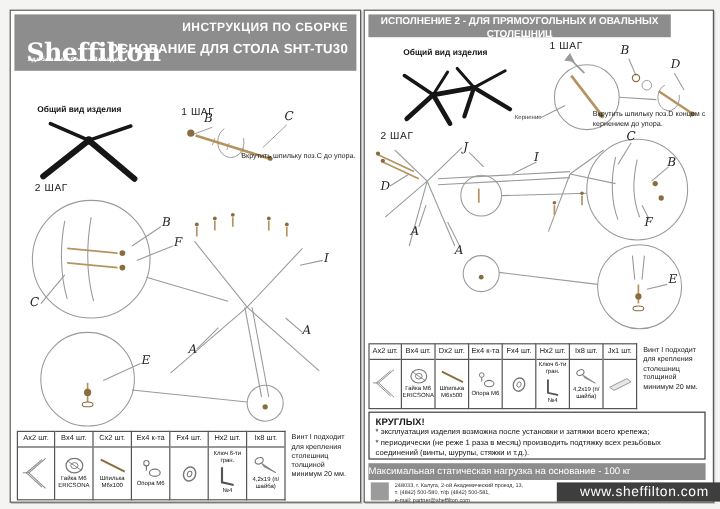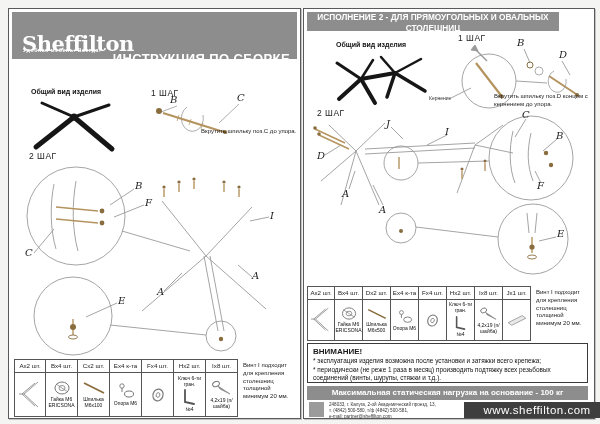--- a/index.html
+++ b/index.html
@@ -9,21 +9,21 @@
   }
   .page{position:absolute;top:8px;height:409px;background:#fff;border:1px solid #5a5a5a;box-shadow:1px 1px 0 #c2c2c2;}
   #page1{left:8px;width:291px;}
   #page2{left:303px;width:290px;}
   .abs{position:absolute;}
   .banner{position:absolute;background:#8d8d8d;color:#fff;}
   .hdr{left:3px;top:3px;width:285px;height:47px;}
   .logo-text{position:absolute;left:10px;top:19px;font-size:21px;font-weight:bold;letter-spacing:-0.5px;font-family:"DejaVu Serif",serif;}
   .logo-tag{position:absolute;left:11px;top:35px;font-size:5.2px;letter-spacing:0.6px;font-weight:bold;}
   .titles{position:absolute;right:7px;top:6px;text-align:right;font-weight:bold;}
-  .t1{font-size:13px;letter-spacing:0.4px;margin-bottom:6px;margin-top:33px;}
+  .t1{font-size:10px;letter-spacing:0.4px;margin-bottom:6px;}
   .t2{font-size:11px;letter-spacing:0.2px;}
   .sec{font-weight:bold;text-align:center;}
   .sec1{left:3px;top:56px;width:285px;height:18px;font-size:8.3px;line-height:18px;letter-spacing:0.1px;}
   .sec2{left:3px;top:3px;width:252px;height:19px;font-size:8.3px;line-height:11px;}
   .gv-label{position:absolute;font-size:7px;font-weight:bold;color:#111;}
   .step-label{position:absolute;font-size:8.5px;color:#222;letter-spacing:0.5px;}
   .note{position:absolute;font-size:6px;line-height:1.3;color:#222;}
   .tiny{position:absolute;font-size:5px;color:#333;}
   .ltr{position:absolute;font-family:"DejaVu Serif",serif;font-style:italic;font-size:10px;color:#222;line-height:1;}
   .diagram{position:absolute;}
@@ -34,21 +34,21 @@
   .pcol:first-child{border-left:1px solid #555;}
   .w32{width:32px;}
   .w28{width:28px;}
   .phead{height:12px;border-bottom:1px solid #555;font-size:6.2px;text-align:center;line-height:12px;white-space:nowrap;overflow:hidden;}
   .pbody{flex:1;display:flex;flex-direction:column;align-items:center;justify-content:center;padding:1px;gap:1px;}
   .cap{font-size:5px;text-align:center;line-height:1.15;color:#111;}
   
   .warnbox{position:absolute;border:1.5px solid #3c3c3c;background:#fff;padding:3px 5px;box-sizing:border-box;}
   .warn-title{font-size:8px;font-weight:bold;margin-bottom:1px;}
   .warn-line{font-size:6.4px;line-height:1.35;color:#111;}
-  .loadbanner{position:absolute;background:#8d8d8d;color:#fff;font-weight:bold;font-size:8px;text-align:center;}
+  .loadbanner{position:absolute;background:#8d8d8d;color:#fff;font-weight:normal;font-size:8px;}
   .footer{position:absolute;}
   .f-logo{position:absolute;left:2px;top:0;width:15px;height:15px;background:#9b9b9b;}
   .f-addr{position:absolute;left:22px;top:0;width:132px;font-size:4.6px;line-height:1.35;color:#333;}
   .f-web{position:absolute;left:157px;top:0;width:146px;height:16px;background:#3e3e3e;color:#fff;
          font-size:11.5px;line-height:16px;text-align:center;letter-spacing:0.5px;}
 </style>
 </head>
 <body>
 
 <div class="page" id="page1">
@@ -433,21 +433,21 @@
       <div class="pbody">
         <svg width="22" height="16" viewBox="0 0 24 18">
           <polygon points="2,12 18,4 22,7 6,15" fill="#e8e8e8" stroke="#888" stroke-width="0.8"></polygon>
         </svg>
       </div>
     </div>
   </div>
   <div class="note" style="left:232px;top:280px;width:54px;">Винт I подходит для крепления столешниц толщиной минимум 20 мм.</div>
 
   <div class="warnbox" style="left:3px;top:334px;width:281px;height:40px;">
-    <div class="warn-title">ВНИМАНИЕ!</div>
+    <div class="warn-title">КРУГЛЫХ!</div>
     <div class="warn-line">* эксплуатация изделия возможна после установки и затяжки всего крепежа;</div>
     <div class="warn-line">* периодически (не реже 1 раза в месяц) производить подтяжку всех резьбовых соединений (винты, шурупы, стяжки и т.д.).</div>
   </div>
 
   <div class="loadbanner" style="left:3px;top:377px;width:281px;height:14px;line-height:14px;">Максимальная статическая нагрузка на основание - 100 кг</div>
 
   <div class="footer" style="left:3px;top:393px;width:281px;height:16px;">
     <div class="f-logo"></div>
     <div class="f-addr">
       <div>248033, г. Калуга, 2-ой Академический проезд, 13,</div>

